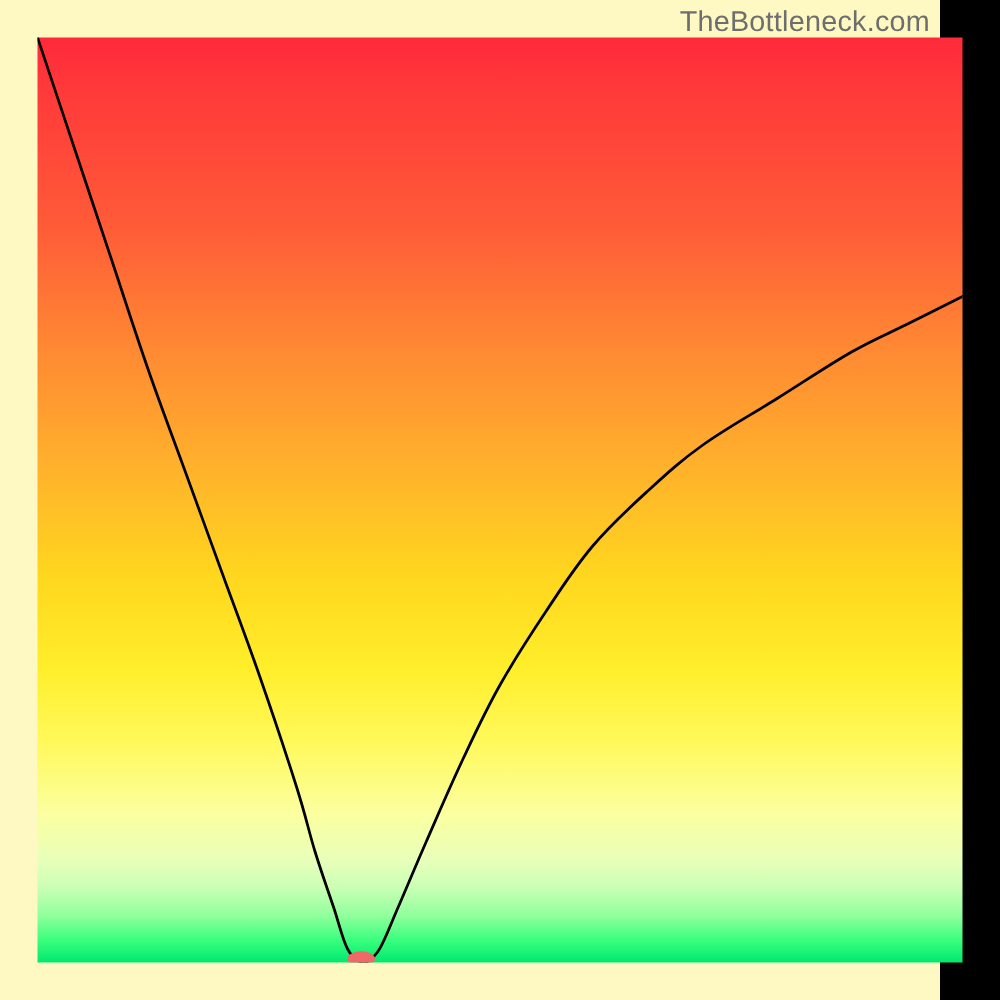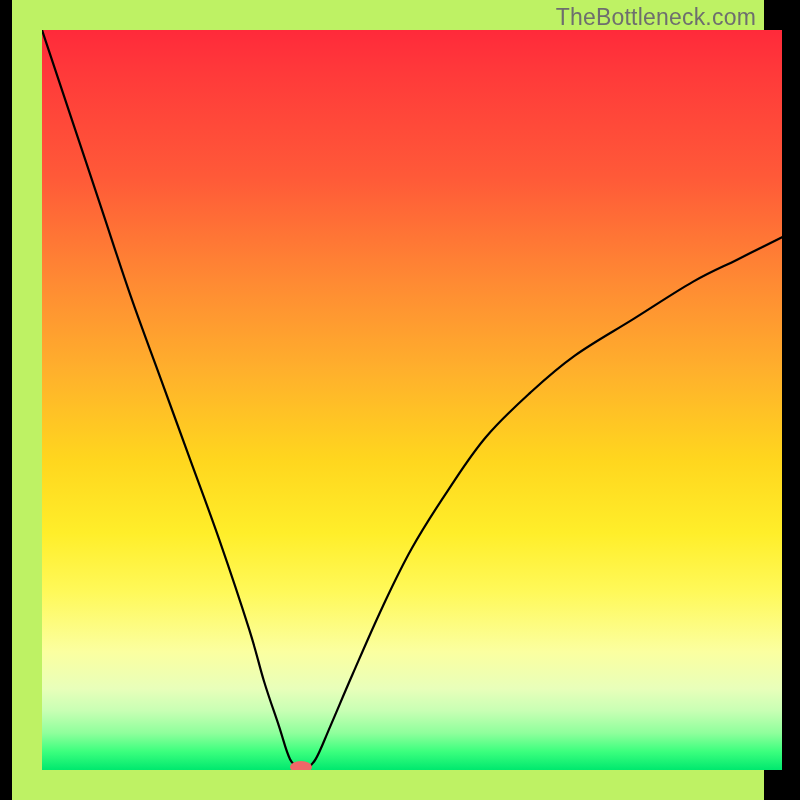--- a/index.html
+++ b/index.html
@@ -8,22 +8,21 @@
     width: 800px;
     height: 800px;
     background: #000;
     overflow: hidden;
     font-family: Arial, Helvetica, sans-serif;
   }
   .stage {
     position: relative;
     width: 752px;
     height: 800px;
-    background: #bef264;
-    margin-left: 12px;
+    background: #fef9c3;
   }
   .plot-box {
     position: absolute;
     left: 30px;
     top: 30px;
     width: 740px;
     height: 740px;
     background: linear-gradient(
       to bottom,
       #ff2a3a 0%,

